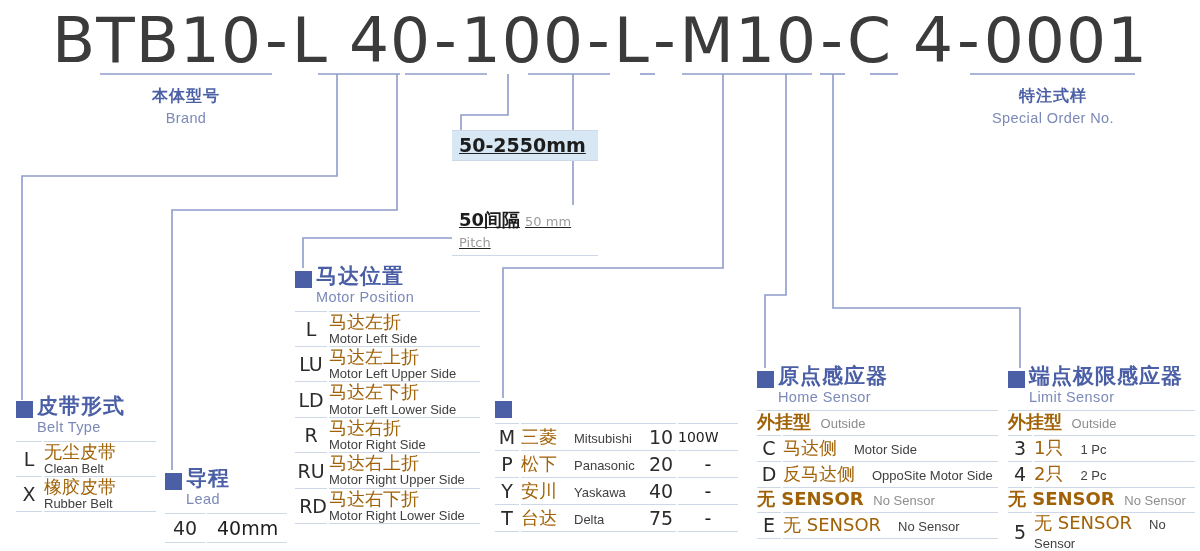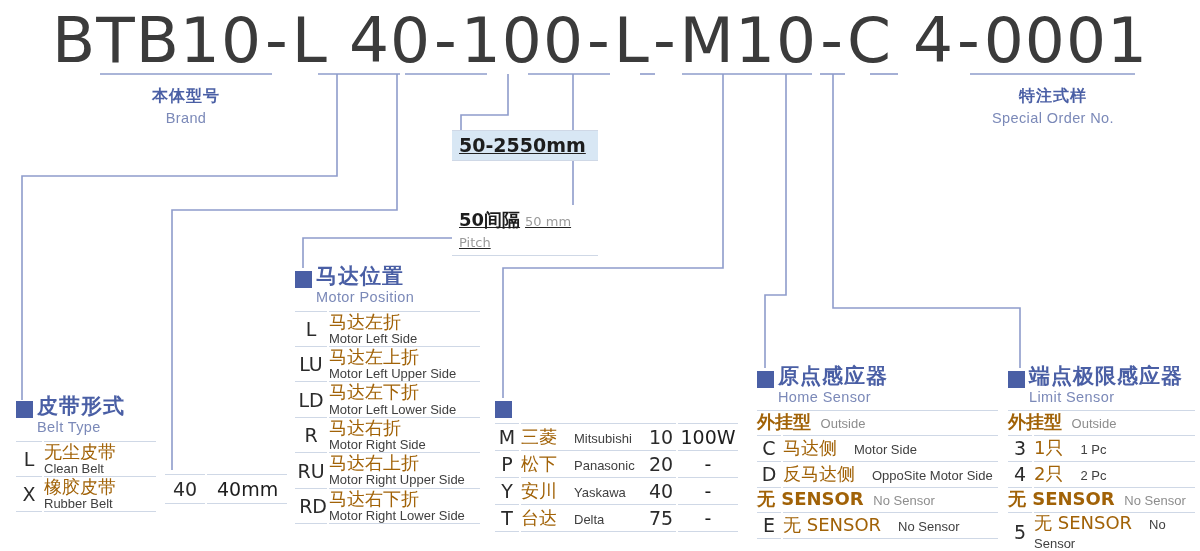--- a/index.html
+++ b/index.html
@@ -209,21 +209,21 @@
   <div class="block" style="left:495px;top:396px;">
     <div class="hd">
       <span class="sq"></span>
     </div>
     <table class="t" style="margin-top:5px;width:243px;">
       <tbody id="tb-motor-brand">
           <tr>
             <td class="key" style="width: 24px; height: 26px;">M</td>
             <td class="val inline"><span class="v-cn">三菱</span><span class="v-en">Mitsubishi</span></td>
             <td class="key" style="width: 30px; height: 26px;">10</td>
-            <td style="text-align: center; width: 60px; font-size: 19px; color: rgb(29, 29, 29);">100W</td>
+            <td style="text-align: left; width: 60px; font-size: 14px; color: rgb(29, 29, 29);">100W</td>
           </tr>
           <tr>
             <td class="key" style="width: 24px; height: 26px;">P</td>
             <td class="val inline"><span class="v-cn">松下</span><span class="v-en">Panasonic</span></td>
             <td class="key" style="width: 30px; height: 26px;">20</td>
             <td style="text-align: center; width: 60px; font-size: 19px; color: rgb(29, 29, 29);">-</td>
           </tr>
           <tr>
             <td class="key" style="width: 24px; height: 26px;">Y</td>
             <td class="val inline"><span class="v-cn">安川</span><span class="v-en">Yaskawa</span></td>
@@ -262,20 +262,27 @@
             <td class="val">
               <div class="v-cn">橡胶皮带</div>
               <div class="v-en">Rubber Belt</div>
             </td>
           </tr>
         </tbody>
     </table>
   </div>
 
   <div class="block" style="left:165px;top:468px;">
+    <div class="hd">
+      <span class="sq"></span>
+      <span>
+        <span class="cn">导程</span>
+        <div class="en">Lead</div>
+      </span>
+    </div>
     <table class="t" style="margin-top:6px;width:122px;">
       <tbody id="tb-lead">
           <tr>
             <td class="key" style="width: 40px; height: 28px;">40</td>
             <td style="padding-left: 10px; font-size: 19px; color: rgb(29, 29, 29);">40mm</td>
           </tr>
         </tbody>
     </table>
   </div>
 

